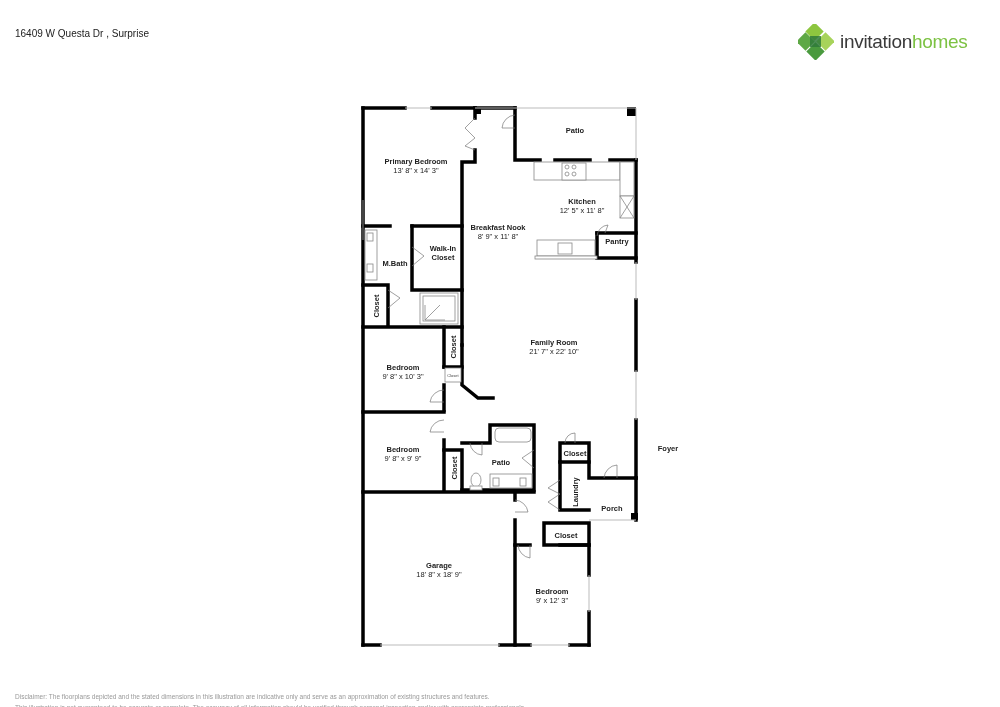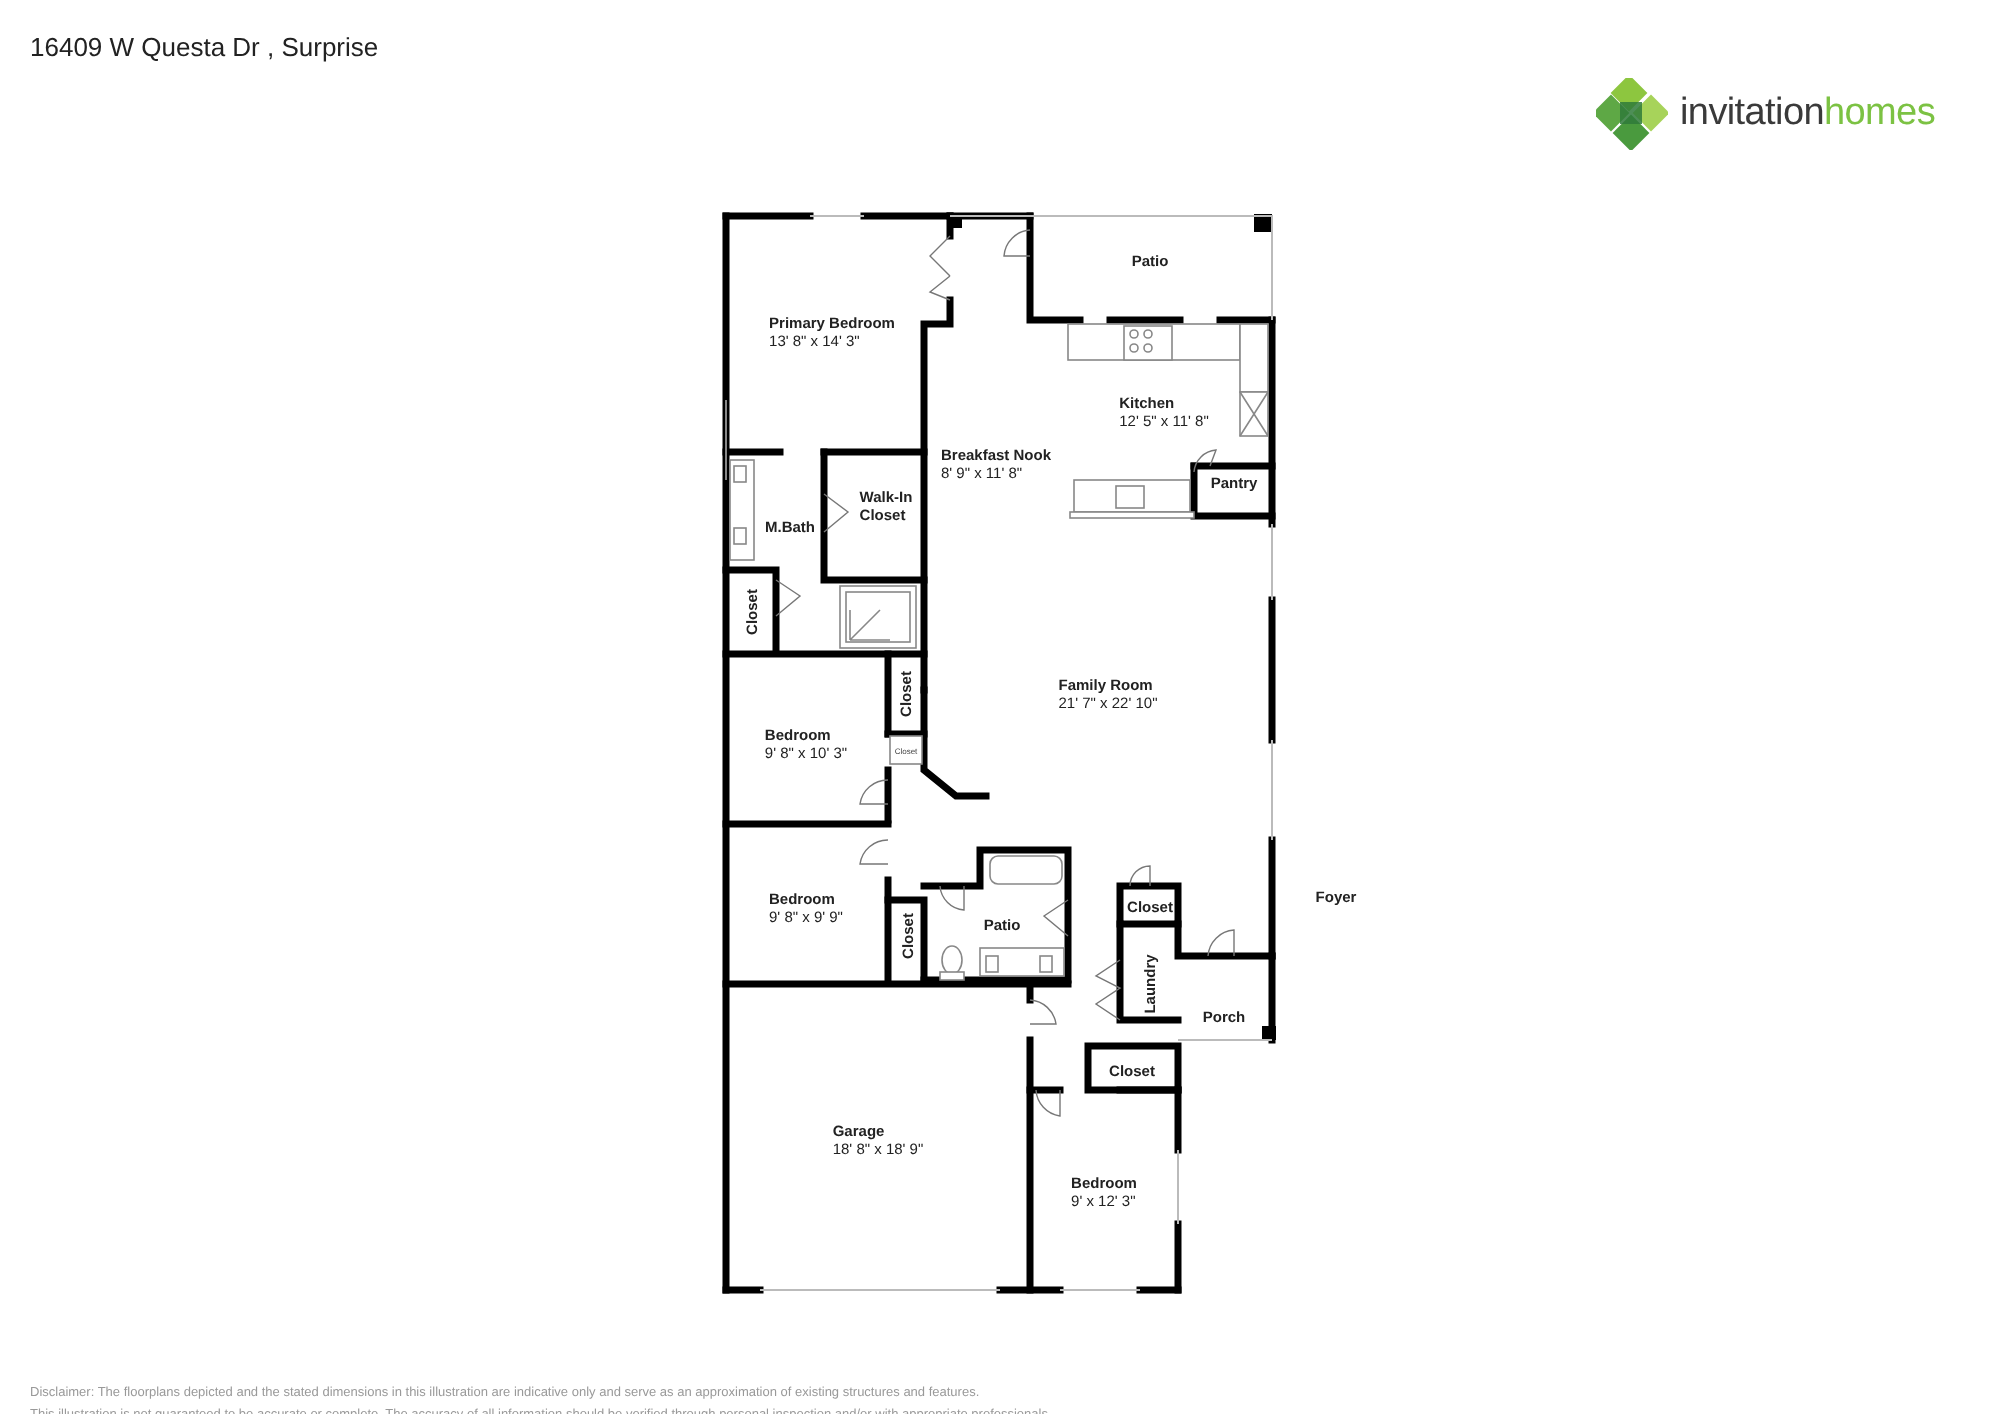--- a/index.html
+++ b/index.html
@@ -1,23 +1,23 @@
 <!DOCTYPE html>
 <html><head>
 <meta charset="utf-8">
 <style>
   html, body { margin: 0; padding: 0; background: #ffffff; }
   body { width: 1000px; height: 707px; position: relative; overflow: hidden; font-family: "Liberation Sans", sans-serif; color: #222; }
-  .hdr { position: absolute; left: 15px; top: 14px; font-size: 13px; line-height: 19px; color: #222; }
-  .logo { position: absolute; left: 798px; top: 39px; display: flex; align-items: center; }
+  .hdr { position: absolute; left: 15px; top: 24px; font-size: 10px; line-height: 19px; color: #222; }
+  .logo { position: absolute; left: 798px; top: 24px; display: flex; align-items: center; }
   .logo .word { font-size: 19px; letter-spacing: -0.3px; margin-left: 6px; }
   .logo .w1 { color: #3a3a3a; }
   .logo .w2 { color: #7cc243; }
   svg.plan { position: absolute; left: 0; top: 0; }
-  .lbl { position: absolute; font-size: 7.5px; line-height: 9px; color: #222; transform: translateX(-50%); white-space: nowrap; }
+  .lbl { position: absolute; text-align: center; font-size: 7.5px; line-height: 9px; color: #222; transform: translateX(-50%); white-space: nowrap; }
   .lbl b { font-weight: bold; display: block; }
   .vlbl { position: absolute; font-size: 7.5px; font-weight: bold; color: #222; transform: translate(-50%,-50%) rotate(-90deg); white-space: nowrap; }
   .tiny { position: absolute; font-size: 4px; color:#444; transform: translateX(-50%); }
   .disc { position: absolute; left: 15px; top: 691px; font-size: 6.5px; line-height: 11px; color: #999; white-space: nowrap; }
 </style>
 </head>
 <body>
 
 <div class="hdr">
   <div>16409 W Questa Dr , Surprise</div>

